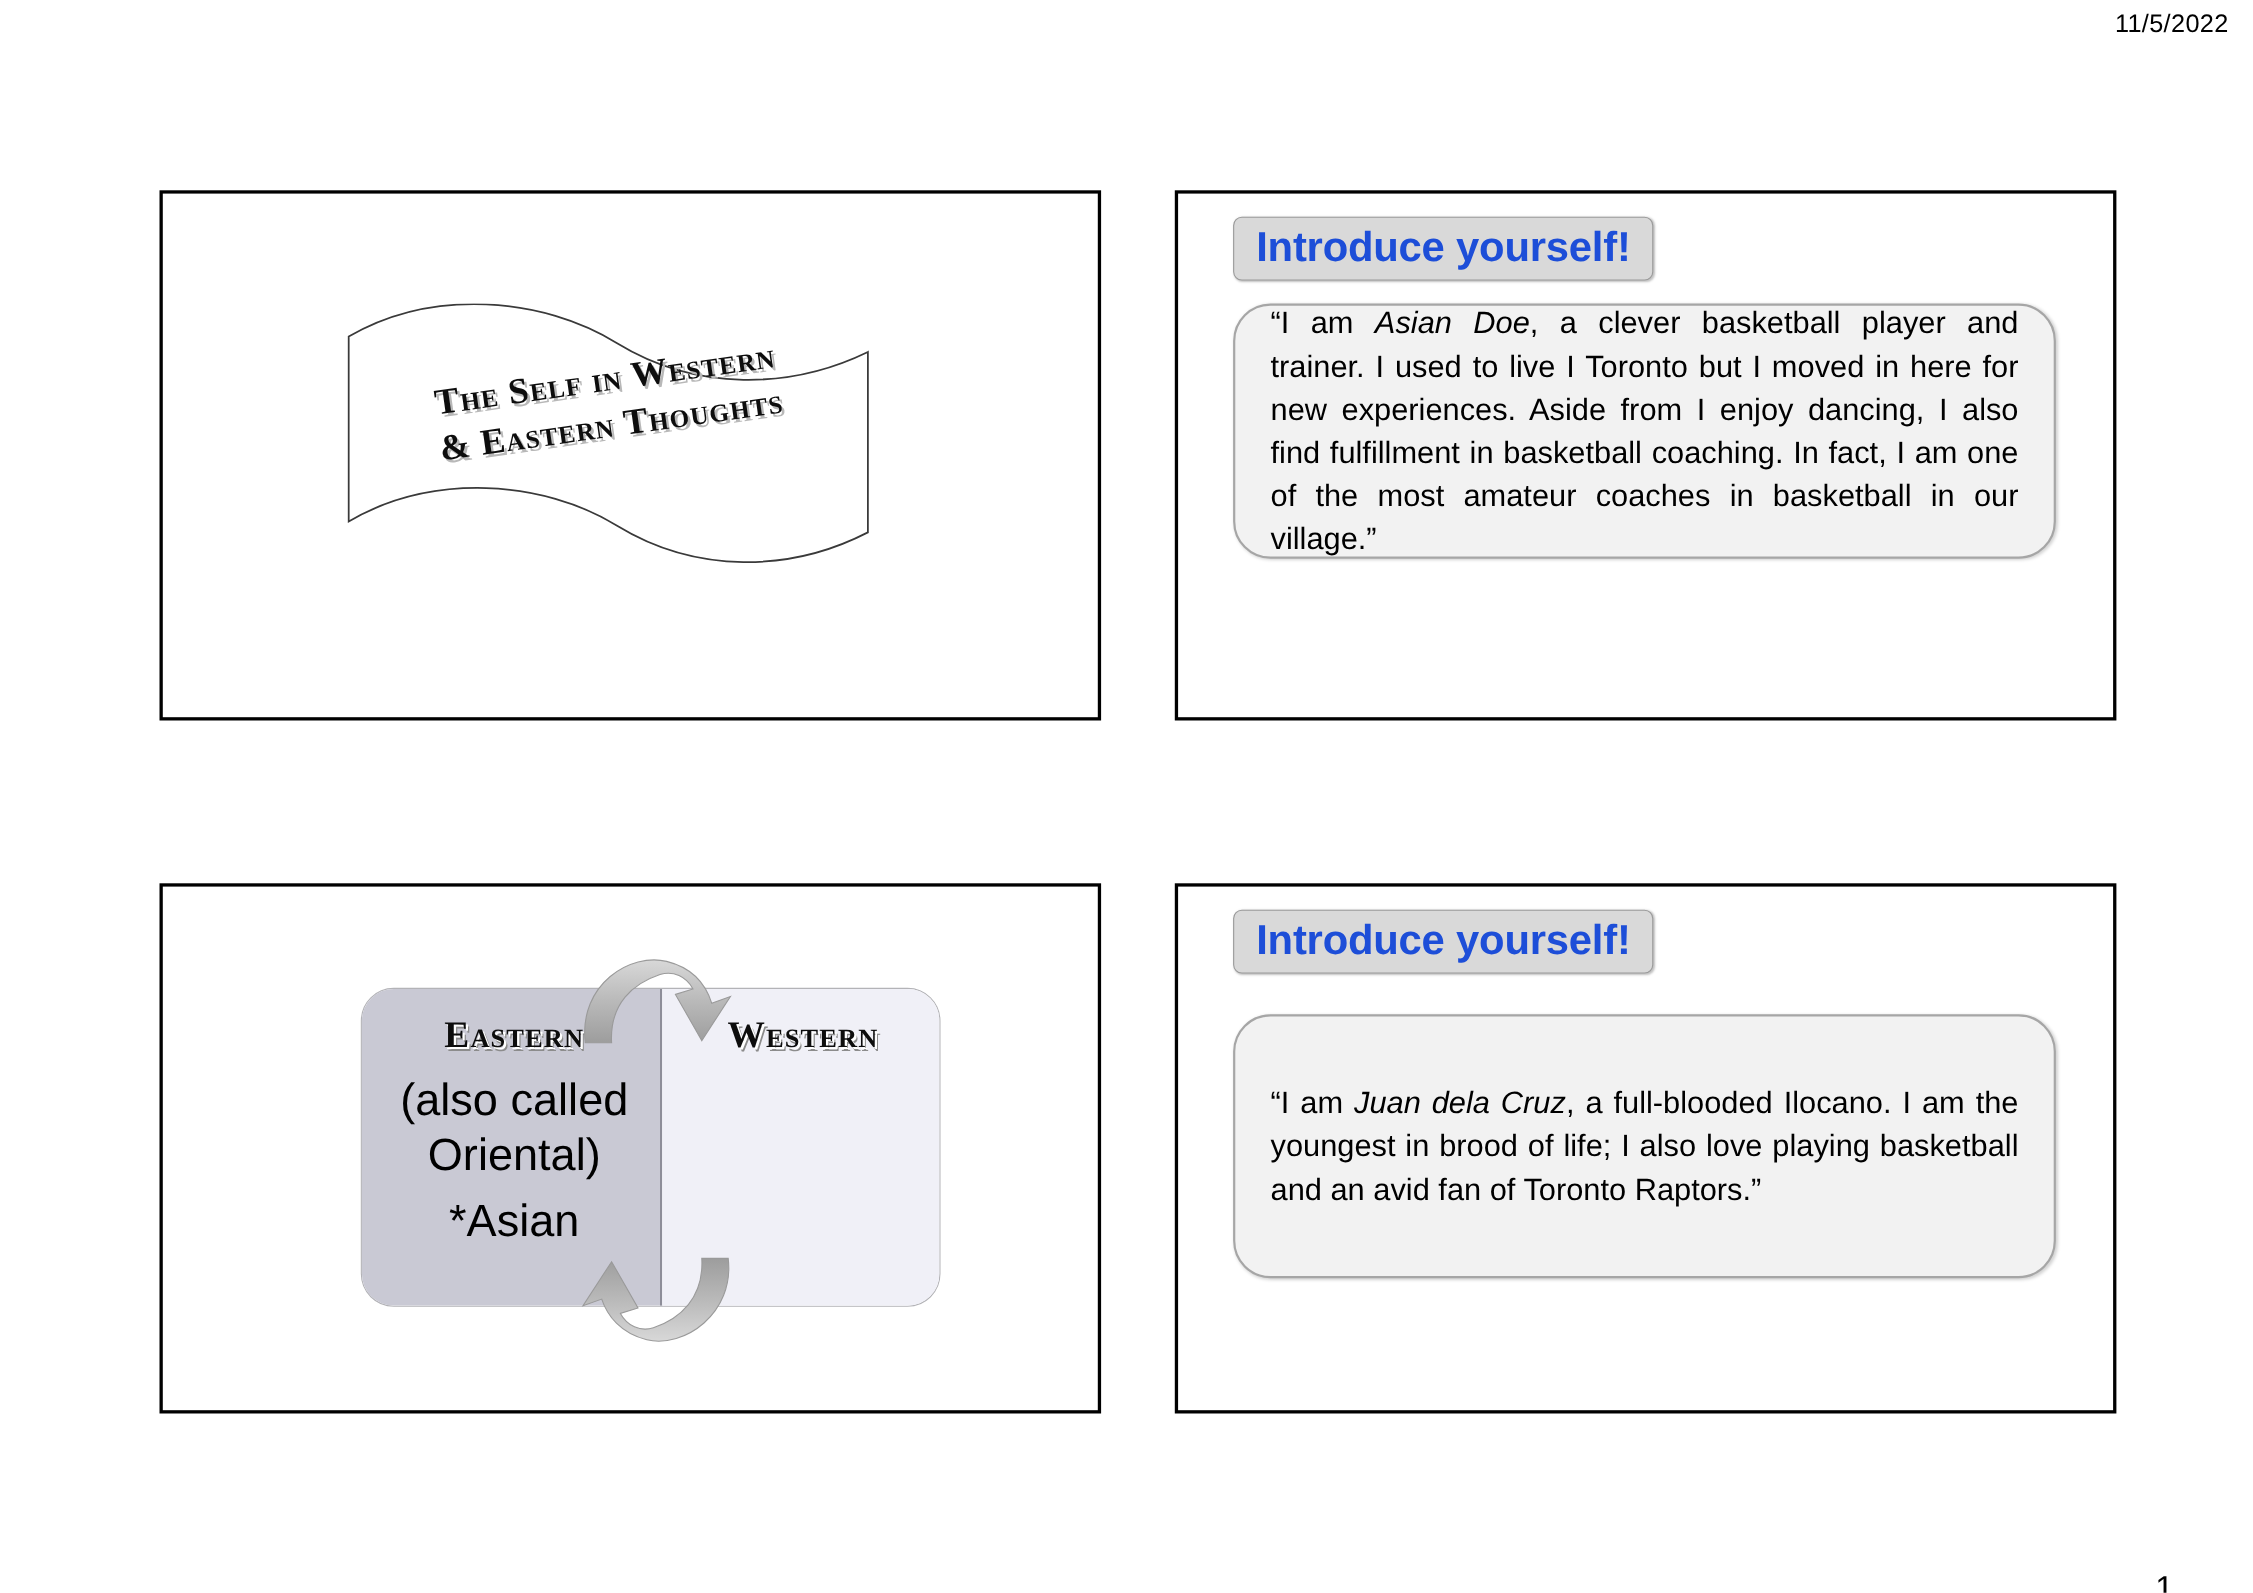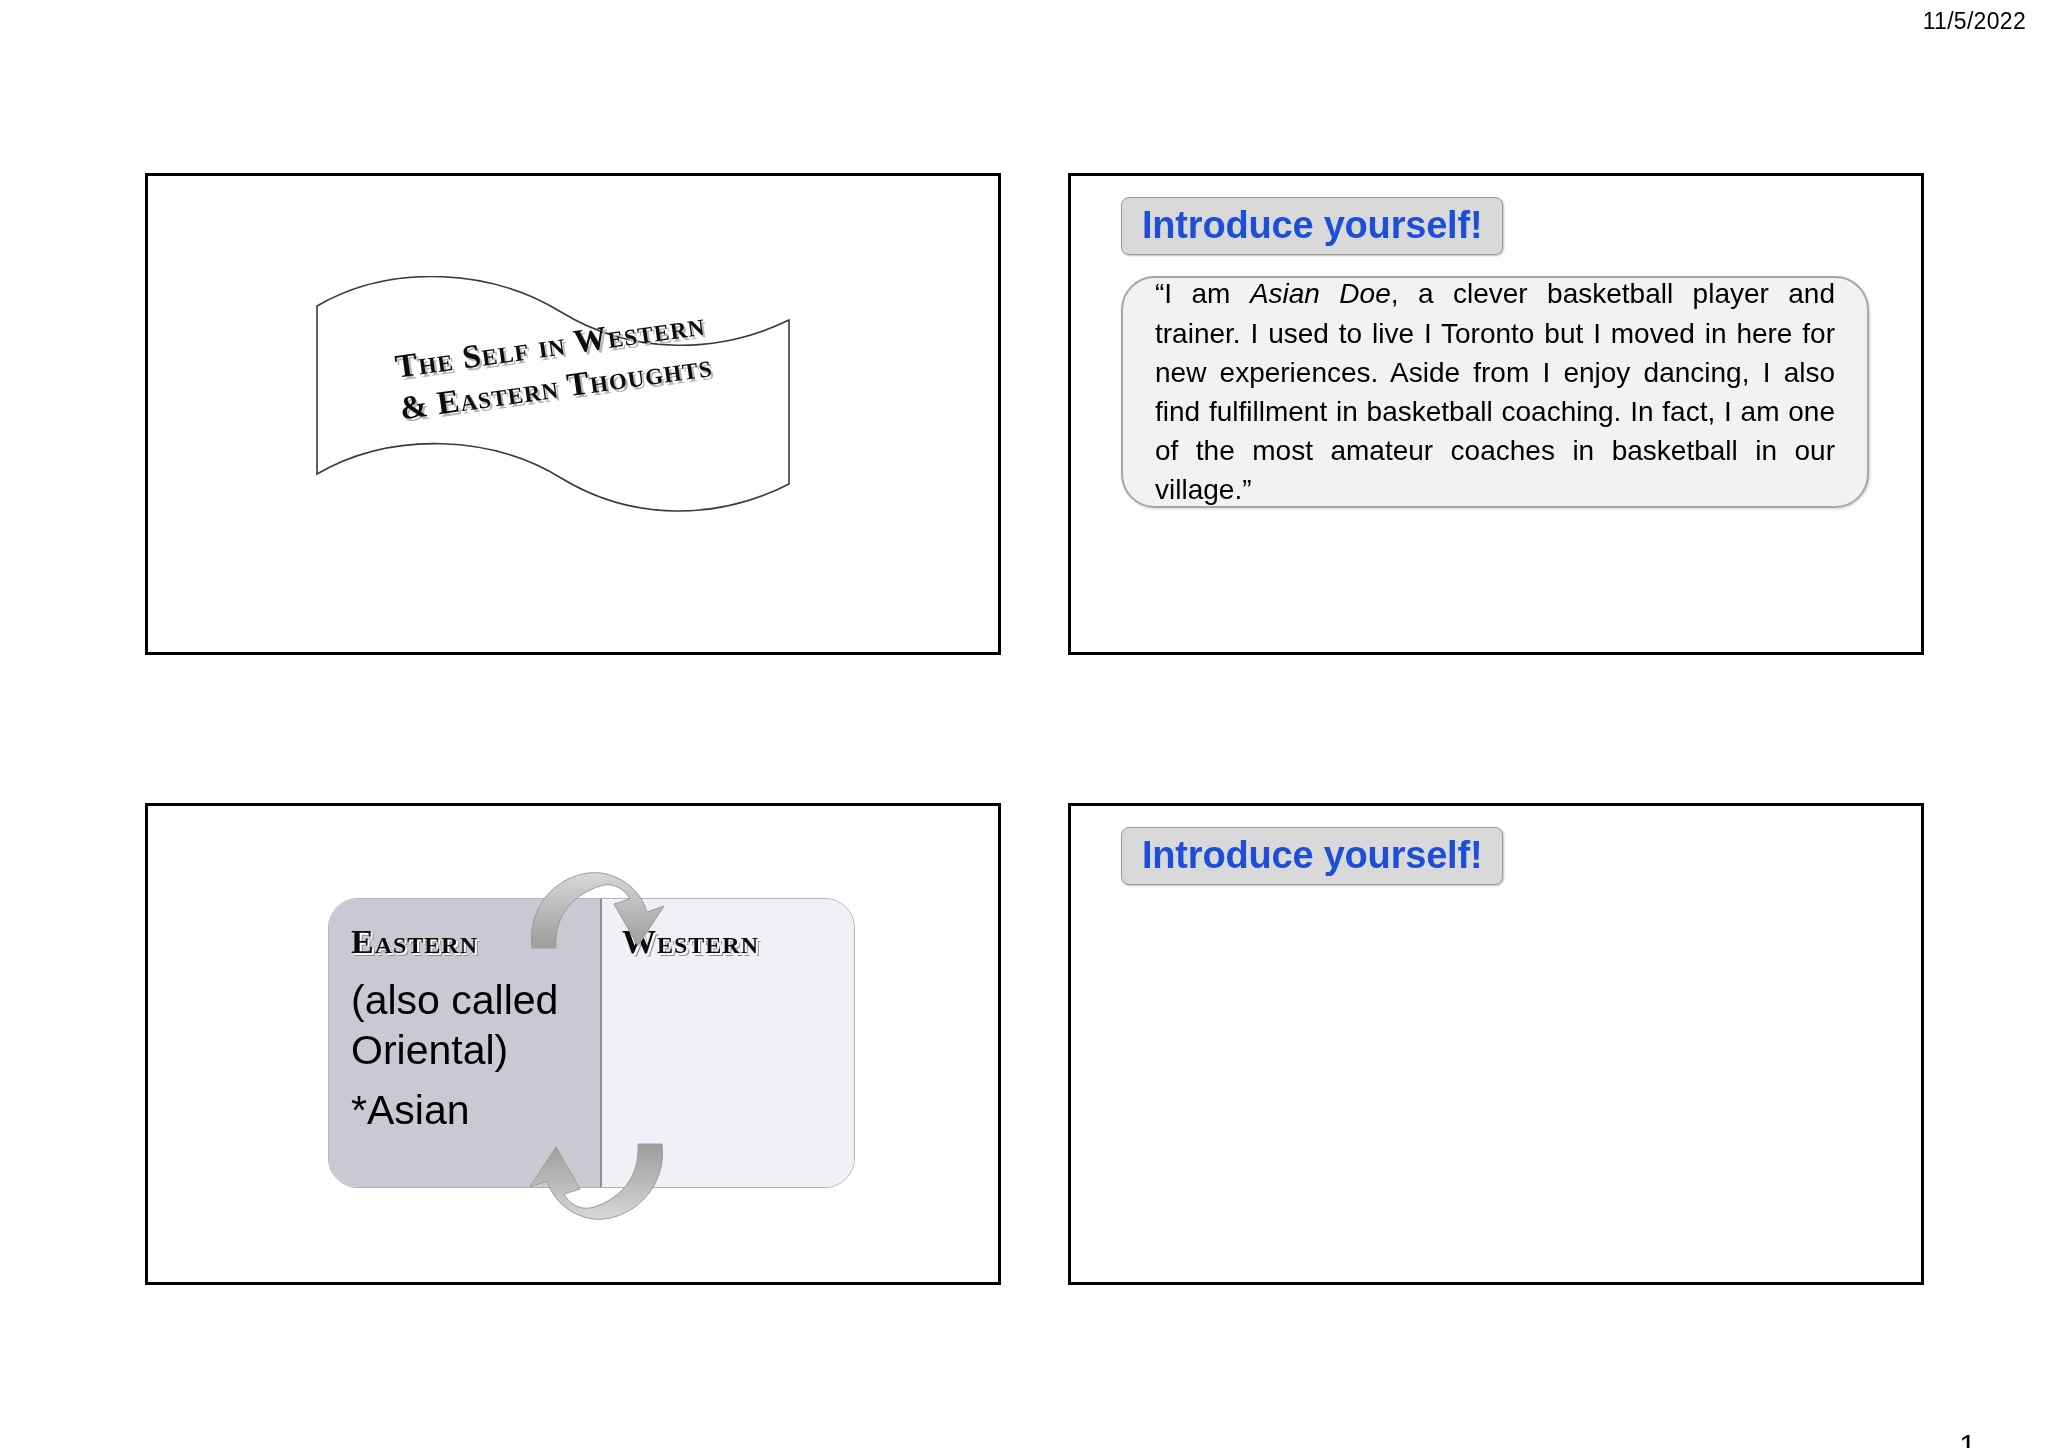--- a/index.html
+++ b/index.html
@@ -137,20 +137,21 @@
   }
   .quote-text em { font-style: italic; }
 
   
   .diagram {
     position: absolute;
     left: 180px;
     top: 92px;
     width: 617px;
     height: 290px;
+    text-align: center;
   }
   .panel-row {
     position: absolute;
     left: 0; top: 0;
     width: 527px;
     height: 290px;
     display: flex;
     border-radius: 30px;
     overflow: hidden;
     border: 1px solid #b3b3b7;
@@ -292,15 +293,18 @@
                C 70 67, 82 73, 94 69
                C 118 61, 140 42, 138 6
                Z" fill="url(#gradBot)" stroke="#9a9a9a" stroke-width="1"></path>
     </svg>
 
   </div>
 </div>
 
 <div class="slide" id="slide-4">
   <div class="title-plaque">Introduce yourself!</div>
+  <div class="quote-box" id="quote-box-2">
+    <p class="quote-text"><span>“I am </span><em>Juan dela Cruz</em><span>, a full-blooded Ilocano. I am the youngest in brood of life; I also love playing basketball  and an avid fan of Toronto Raptors.”</span></p>
+  </div>
 </div>
 
 <div class="page-number">1</div>
 
 </body></html>

